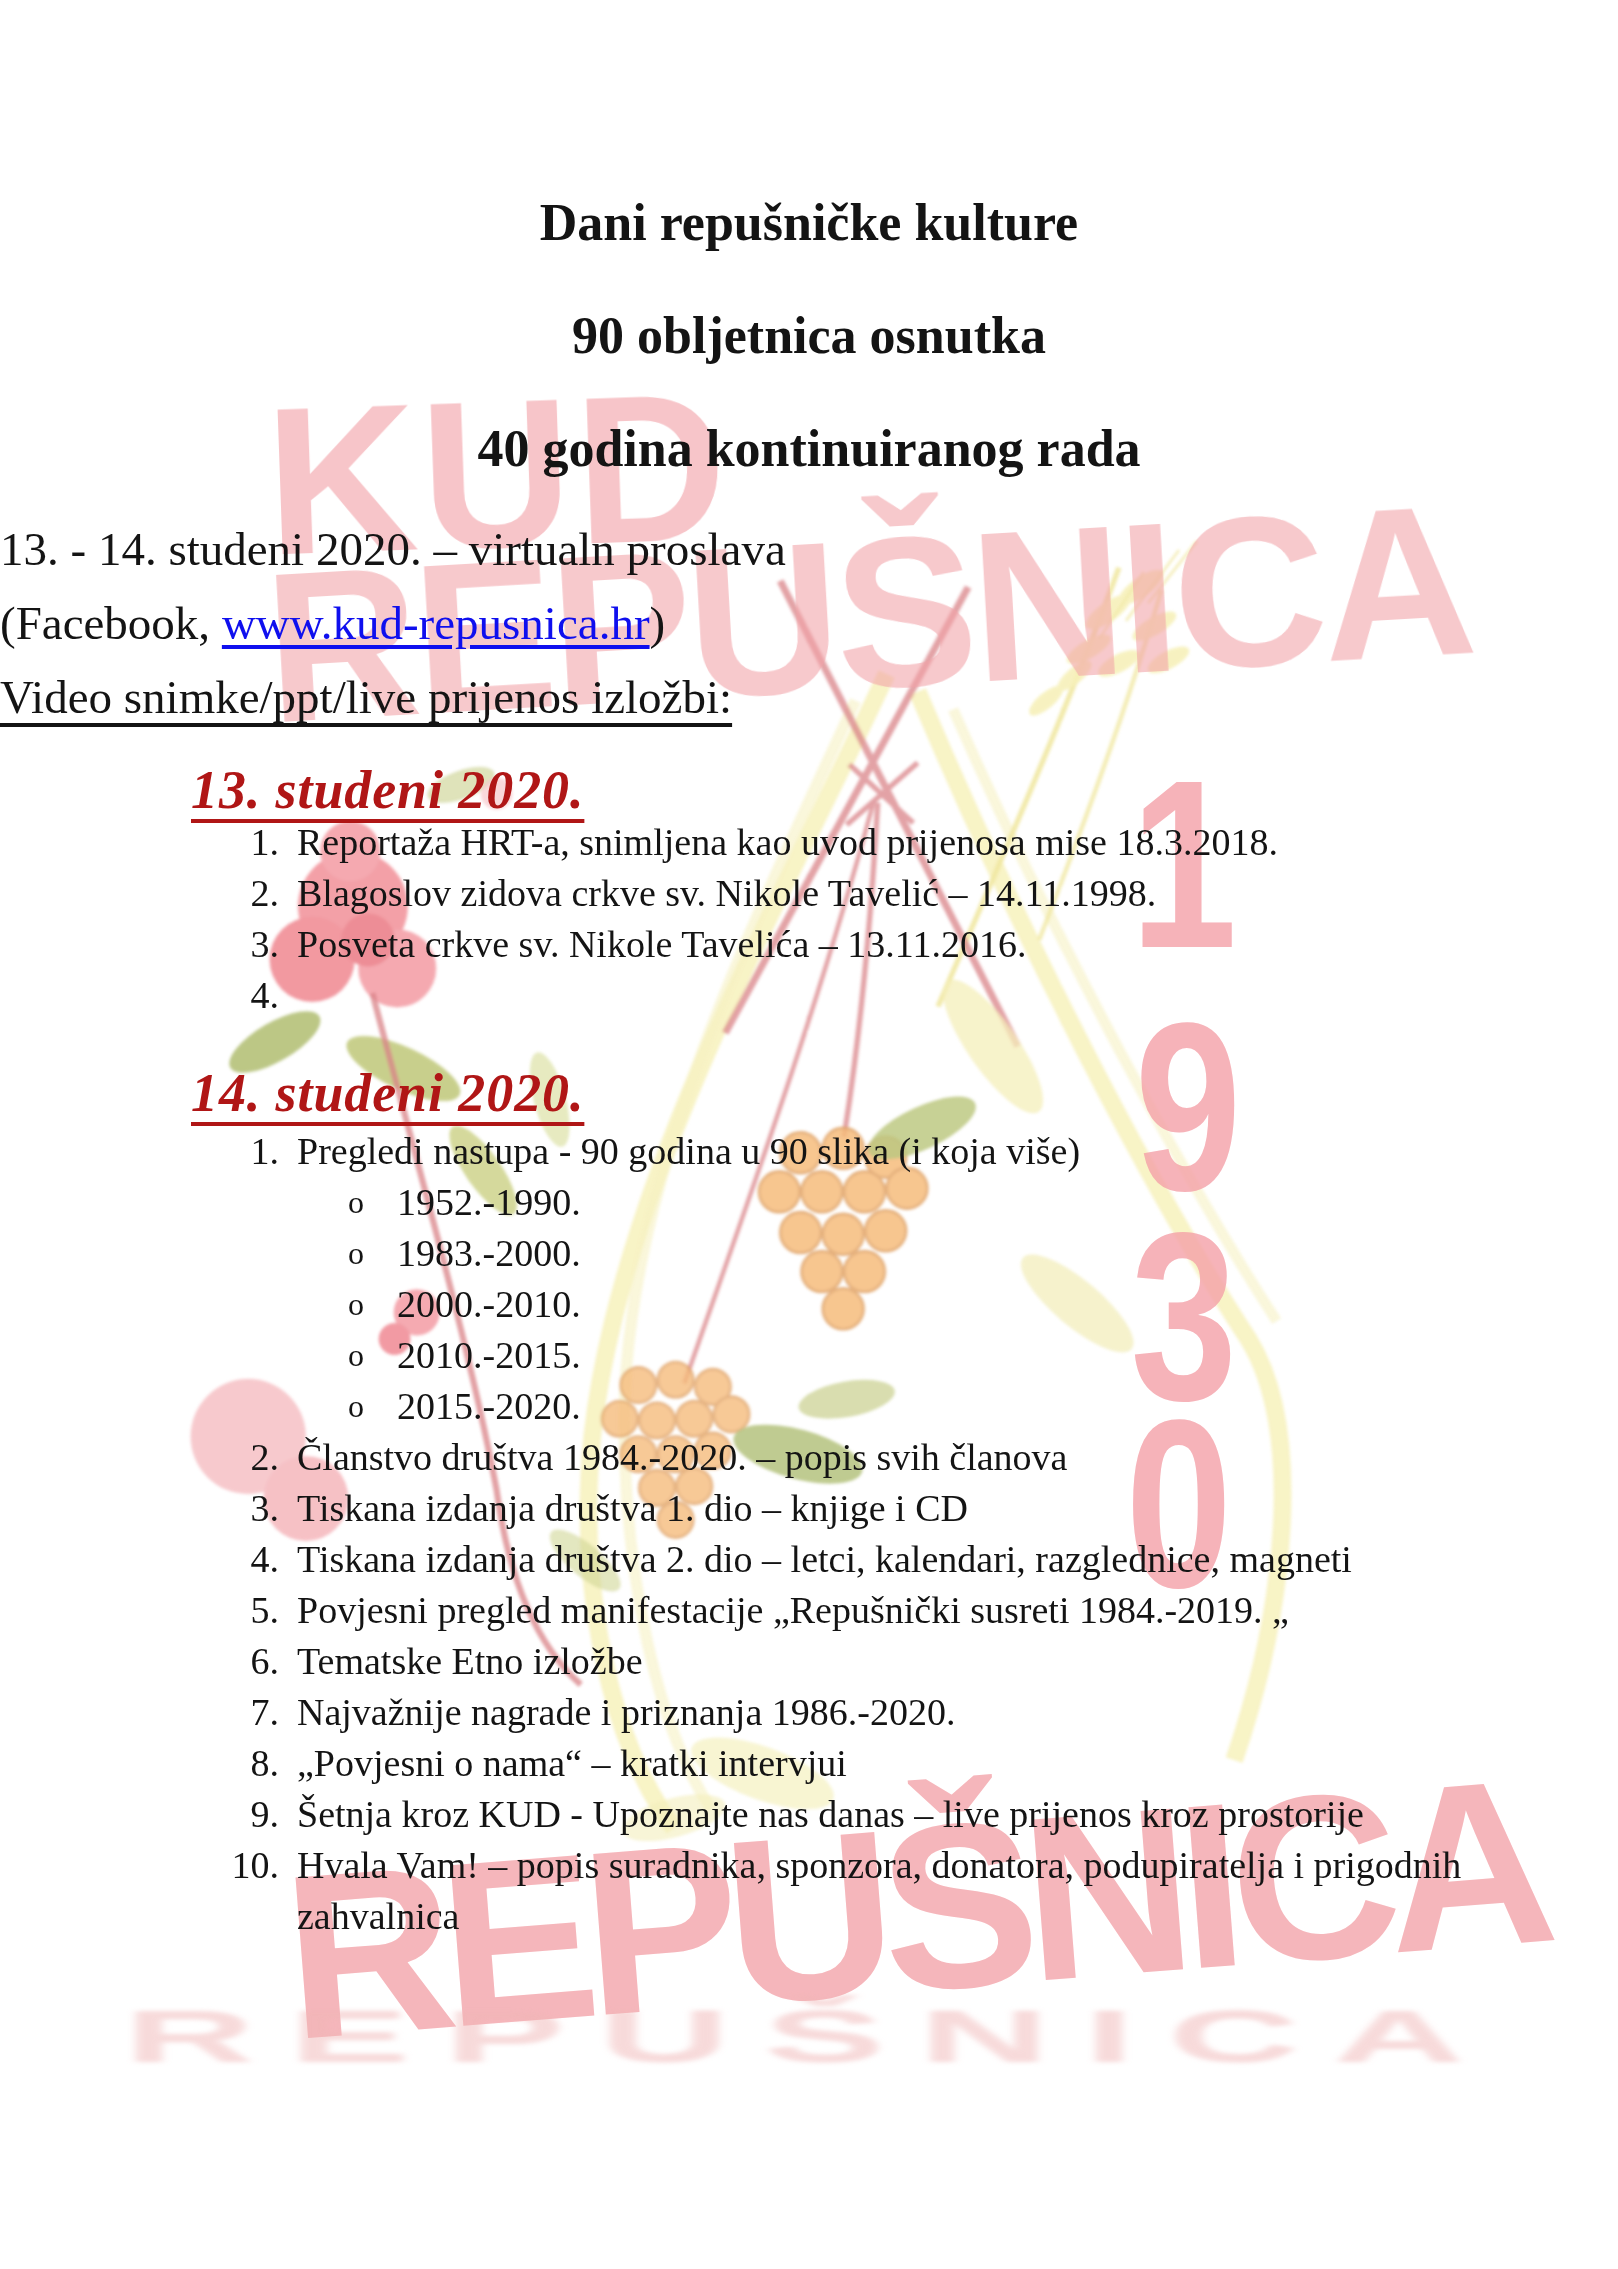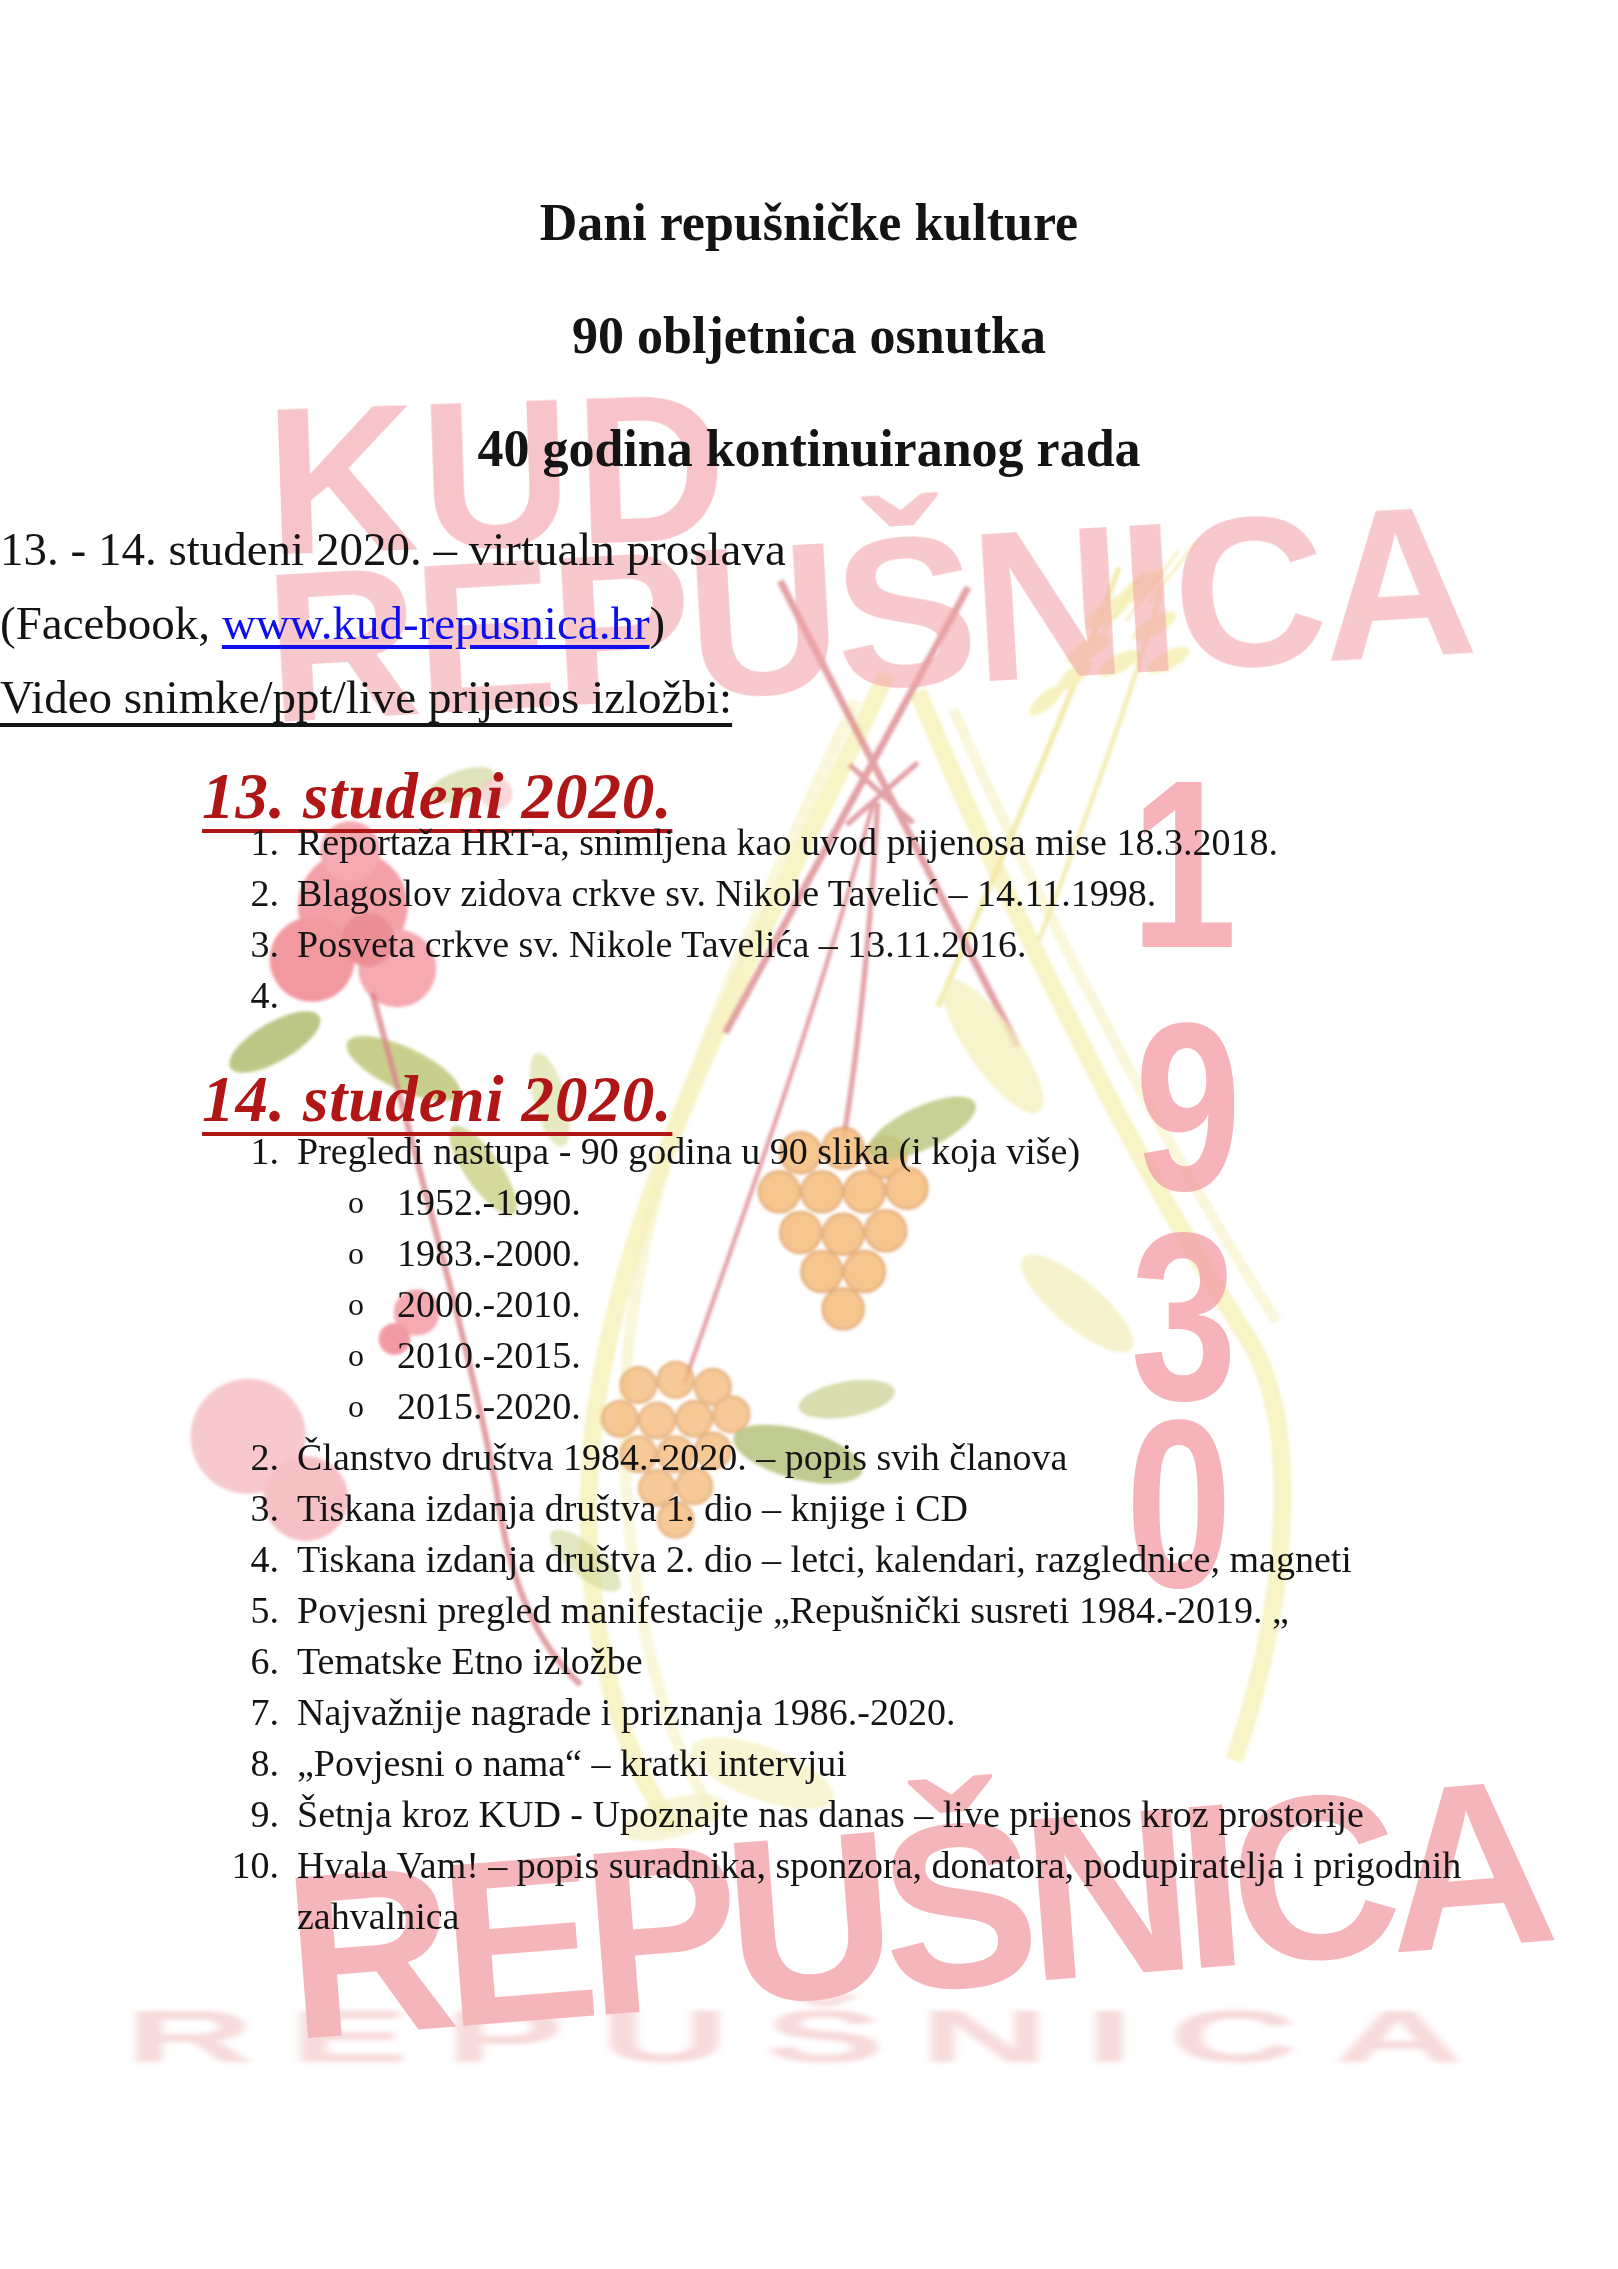--- a/index.html
+++ b/index.html
@@ -53,22 +53,22 @@
     text-underline-offset: 6.2px;
     cursor: pointer;
   }
   .black-underline {
     text-decoration: underline;
     text-decoration-thickness: 3.5px;
     text-underline-offset: 9.8px;
   }
   .section-heading {
     position: absolute;
-    left: 202px;
-    font-size: 65px;
+    left: 191px;
+    font-size: 54px;
     font-weight: bold;
     font-style: italic;
     color: #b01616;
     text-decoration: underline;
     text-decoration-thickness: 4.4px;
     text-underline-offset: 10.6px;
     letter-spacing: 0.9px;
   }
   #sec1-heading { top: 759px; }
   #sec2-heading { top: 1062px; text-align: center; }

